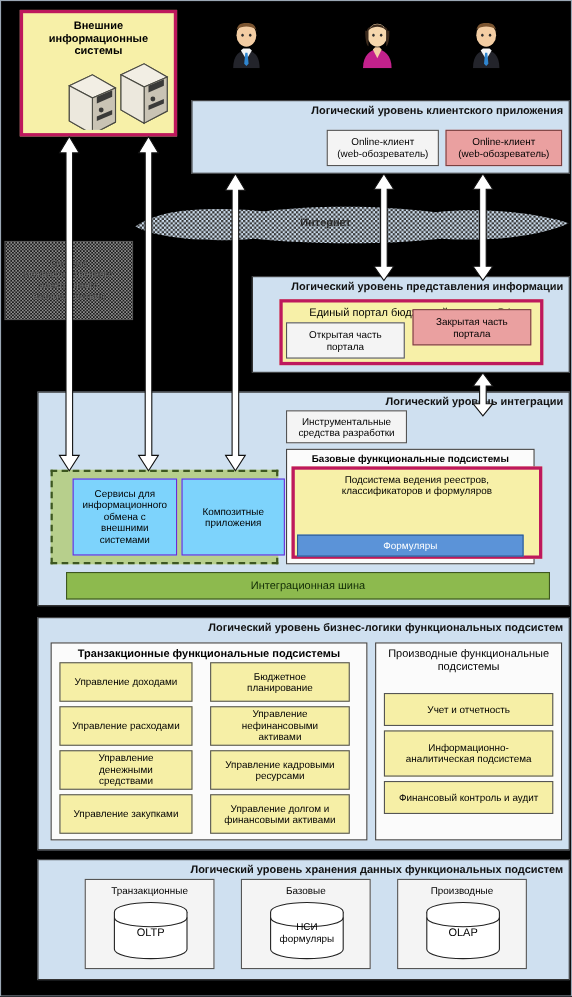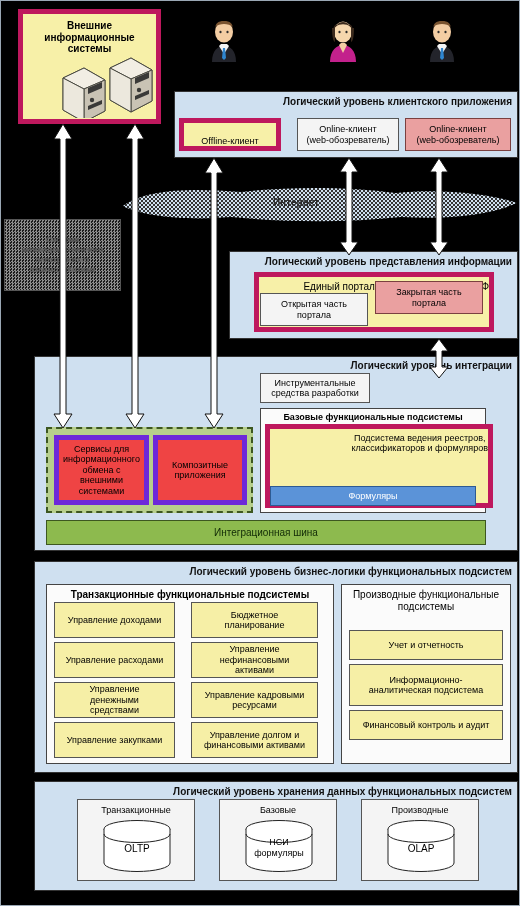--- a/index.html
+++ b/index.html
@@ -11,27 +11,27 @@
   .canvas{position:absolute;inset:0;width:520px;height:906px;background:#000;
     border:1px solid #9aa7b4;box-sizing:border-box;}
 
   
   .box{position:absolute;box-sizing:border-box;display:flex;align-items:center;
        justify-content:center;text-align:center;line-height:1.15;}
   .layer{position:absolute;box-sizing:border-box;background:#cfe0f0;
          border:1px solid #333;}
   .layer-title{position:absolute;font-weight:bold;font-size:10px;color:#111;
                text-align:right;white-space:nowrap;}
-  .yellow{background:#f7f0a8;border:5px solid #be185d;align-items:flex-end;}
+  .yellow{background:#f7f0a8;border:3px solid #be185d;}
   .yellow2{background:#f6efa6;border:1px solid #555;}
   .white{background:#f4f4f4;border:1px solid #555;}
   .red{background:#eaa0a0;border:1px solid #7a4040;}
   .green{background:#8dba4e;border:1px solid #3d5720;}
   .greenlt{background:#b7cf8c;border:1px solid #5d7a33;}
-  .grey{background:#ef4444;border:5px solid #6d28d9;}
+  .grey{background:#7dd3fc;border:1px solid #6d28d9;margin-left:12px;}
   .blue{background:#5b93d8;border:1px solid #2d5a93;}
   .panelwhite{background:#fbfbfb;border:1px solid #444;}
   .dashed{border:2px dashed #3d5720;}
 
   .t9{font-size:9px;}
   .t10{font-size:10px;}
   .bold{font-weight:bold;}
 
   
   .arrow{position:absolute;}
@@ -128,23 +128,20 @@
       <path d="M19 34 L21 34 L22 44 L20 46 L18 44 Z" fill="#2f86d0"></path>
       <ellipse cx="20" cy="18" rx="9" ry="10.5" fill="#f3cda3"></ellipse>
       <path d="M11 16 C11 9 14 7 20 7 C26 7 29 9 29 16 L29 13 C27 11 23 10 20 10 C17 10 13 11 11 13 Z" fill="#7a5430"></path>
       <ellipse cx="16.5" cy="18" rx="1.1" ry="1.3" fill="#2b2b2b"></ellipse>
       <ellipse cx="23.5" cy="18" rx="1.1" ry="1.3" fill="#2b2b2b"></ellipse>
     </svg>
   </div>
 
   <div class="layer" style="left:173px;top:90px;width:344px;height:67px;"></div>
   <div class="layer-title" style="left:173px;top:95px;width:338px;">Логический уровень клиентского приложения</div>
-  <div class="box yellow t9" style="left:178px;top:117px;width:102px;height:33px;">
-    <span style="white-space:pre-line;">Offline-клиент</span>
-  </div>
   <div class="box white t9" style="left:296px;top:117px;width:102px;height:33px;">
     <span style="white-space:pre-line;">Online-клиент
 (web-обозреватель)</span>
   </div>
   <div class="box red t9" style="left:404px;top:117px;width:106px;height:33px;">
     <span style="white-space:pre-line;">Online-клиент
 (web-обозреватель)</span>
   </div>
 
   <div class="cloud" style="left:120px;top:183px;">
@@ -203,21 +200,21 @@
 информационного
 обмена с
 внешними
 системами</span>
   </div>
   <div class="box grey t9" style="left:152px;top:434px;width:94px;height:70px;">
     <span style="white-space:pre-line;">Композитные
 приложения</span>
   </div>
 
-  <div class="box green t10" style="left:45px;top:519px;width:440px;height:25px;color:#102a05;">
+  <div class="box green t10" style="left:59px;top:519px;width:440px;height:25px;color:#102a05;">
     <span>Интеграционная шина</span>
   </div>
 
   <div class="layer" style="left:33px;top:560px;width:484px;height:212px;"></div>
   <div class="layer-title" style="left:33px;top:565px;width:478px;">Логический уровень бизнес-логики функциональных подсистем</div>
 
   <div class="box panelwhite" style="left:45px;top:583px;width:288px;height:180px;flex-direction:column;justify-content:flex-start;padding-top:4px;">
     <div class="t10 bold">Транзакционные функциональные подсистемы</div>
   </div>
 

